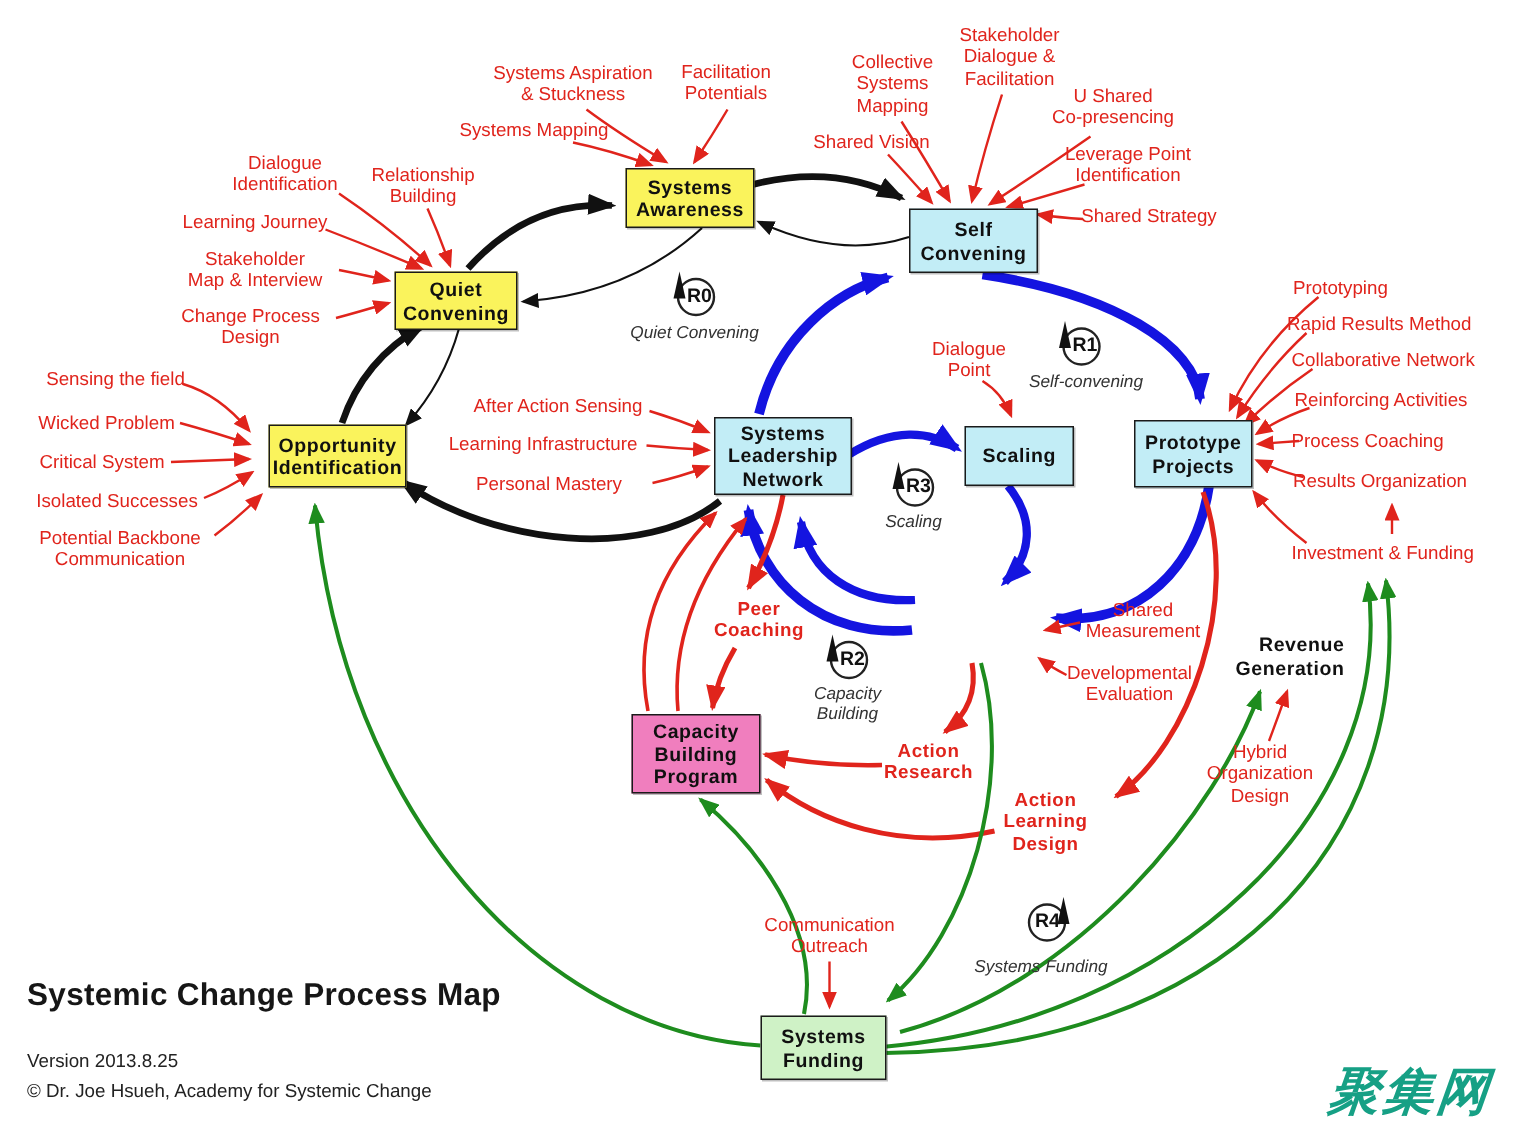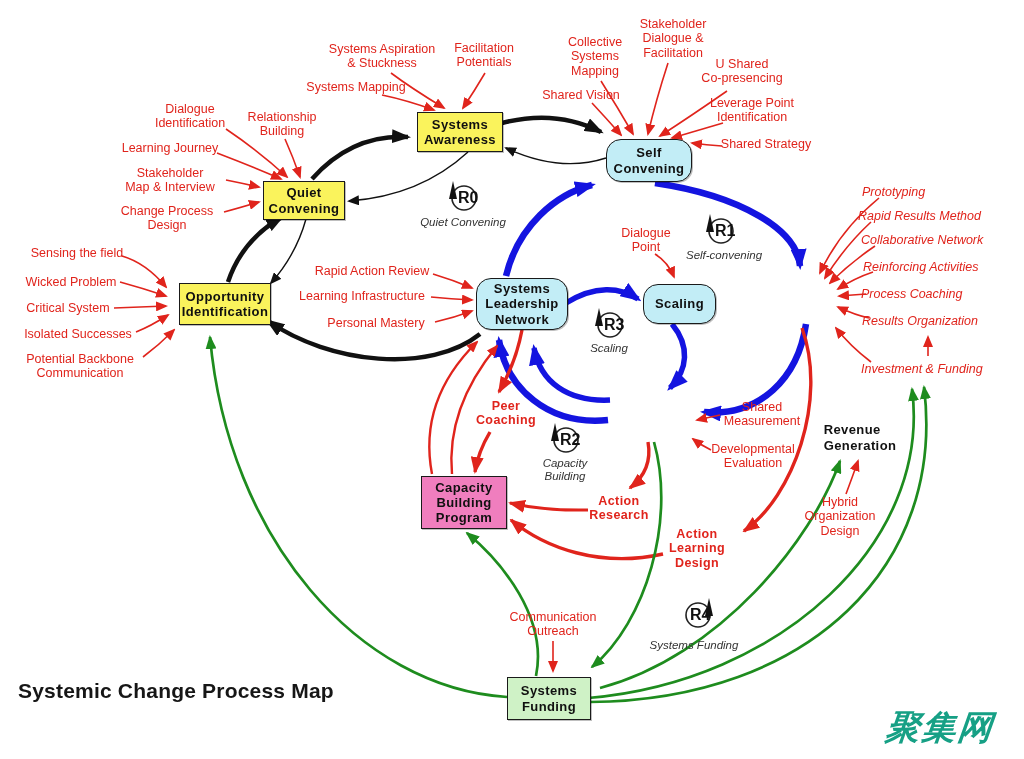--- a/index.html
+++ b/index.html
@@ -4,36 +4,36 @@
 <style>
   html,body{margin:0;padding:0;background:#ffffff;}
   #stage{position:relative;width:1024px;height:759px;background:#ffffff;overflow:hidden;
          font-family:"Liberation Sans", sans-serif;}
   #arrows{position:absolute;left:0;top:0;z-index:1;}
   .box{position:absolute;z-index:3;display:flex;align-items:center;justify-content:center;
        border:1.6px solid #1a1a1a;font-weight:bold;font-size:13px;line-height:1.18;
        text-align:center;white-space:pre-line;color:#101010;letter-spacing:.4px;
        box-shadow:1px 1px 0 rgba(0,0,0,.25);}
   .yellow{background:#FAF35C;}
-  .blue{background:#C2EDF6;border-radius:15px;}
+  .blue{background:#C2EDF6;}
   .pink{background:#F07EBE;}
   .green{background:#CFF2C6;}
   .lbl{position:absolute;z-index:2;transform:translate(-50%,-50%);color:#E0241C;
        font-size:12.5px;line-height:1.14;text-align:center;white-space:pre-line;}
   .lbl.b{font-weight:bold;letter-spacing:.4px;}
-  .lbl.left{transform:translate(0,-50%);text-align:right;font-style:italic;}
+  .lbl.left{transform:translate(0,-50%);text-align:right;}
   .freenode{position:absolute;z-index:2;transform:translate(-50%,-50%);color:#111;
        font-weight:bold;font-size:13px;letter-spacing:.4px;line-height:1.25;
-       text-align:left;white-space:pre-line;}
+       text-align:right;white-space:pre-line;}
   .loop{position:absolute;z-index:2;width:46px;height:42px;transform:translate(-50%,-50%);}
   .loop svg{position:absolute;left:0;top:0;}
-  .loop-id{position:absolute;left:17px;top:12px;font-weight:bold;font-size:16px;color:#111;}
+  .loop-id{position:absolute;left:17px;top:12px;font-weight:bold;font-size:13px;color:#111;}
   .loop-name{position:absolute;z-index:2;transform:translate(-50%,0);font-style:italic;
        font-size:11.5px;color:#333;text-align:center;white-space:pre-line;line-height:1.15;}
-  #titleblock{position:absolute;left:18px;bottom:34px;z-index:4;color:#161616;}
+  #titleblock{position:absolute;left:18px;bottom:22px;z-index:4;color:#161616;}
   #titleblock h1{margin:0 0 22px 0;font-size:21px;letter-spacing:.2px;}
   #titleblock .meta{font-size:12.5px;line-height:1.55;color:#222;}
   #watermark{position:absolute;right:30px;bottom:8px;z-index:5;font-weight:bold;
        font-style:italic;font-size:34px;color:#16A085;transform:skewX(-6deg);
        letter-spacing:2px;}
 </style>
 </head>
 <body>
 
 <div id="stage">
@@ -147,20 +147,22 @@
   <div class="box yellow" style="left:263px;top:181px;width:80px;height:37px">Quiet
 Convening</div>
   <div class="box yellow" style="left:179px;top:283px;width:90px;height:40px">Opportunity
 Identification</div>
   <div class="box blue" style="left:606px;top:139px;width:84px;height:41px">Self
 Convening</div>
   <div class="box blue" style="left:476px;top:278px;width:90px;height:50px">Systems
 Leadership
 Network</div>
   <div class="box blue" style="left:643px;top:284px;width:71px;height:38px">Scaling</div>
+  <div class="box blue" style="left:756px;top:280px;width:77px;height:43px">Prototype
+Projects</div>
   <div class="box pink" style="left:421px;top:476px;width:84px;height:51px">Capacity
 Building
 Program</div>
   <div class="box green" style="left:507px;top:677px;width:82px;height:41px">Systems
 Funding</div>
 
   <div class="freenode" style="left:860px;top:438px">Revenue
 Generation</div>
 
   <div class="lbl" style="left:382px;top:56px">Systems Aspiration
@@ -188,23 +190,23 @@
 Mapping</div>
   <div class="lbl" style="left:673px;top:38px">Stakeholder
 Dialogue &amp;
 Facilitation</div>
   <div class="lbl" style="left:742px;top:71px">U Shared
 Co-presencing</div>
   <div class="lbl" style="left:581px;top:95px">Shared Vision</div>
   <div class="lbl" style="left:752px;top:110px">Leverage Point
 Identification</div>
   <div class="lbl" style="left:766px;top:144px">Shared Strategy</div>
-  <div class="lbl" style="left:372px;top:271px">Rapid Action Review</div>
+  <div class="lbl" style="left:372px;top:271px">After Action Sensing</div>
   <div class="lbl" style="left:362px;top:296px">Learning Infrastructure</div>
-  <div class="lbl" style="left:376px;top:323px">Personal Mastery</div>
+  <div class="lbl" style="left:366px;top:323px">Personal Mastery</div>
   <div class="lbl left" style="left:862px;top:192px">Prototyping</div>
   <div class="lbl left" style="left:858px;top:216px">Rapid Results Method</div>
   <div class="lbl left" style="left:861px;top:240px">Collaborative Network</div>
   <div class="lbl left" style="left:863px;top:267px">Reinforcing Activities</div>
   <div class="lbl left" style="left:861px;top:294px">Process Coaching</div>
   <div class="lbl left" style="left:862px;top:321px">Results Organization</div>
   <div class="lbl left" style="left:861px;top:369px">Investment &amp; Funding</div>
   <div class="lbl" style="left:646px;top:240px">Dialogue
 Point</div>
   <div class="lbl b" style="left:506px;top:413px">Peer
@@ -265,16 +267,20 @@
     <svg width="44" height="42" viewBox="0 0 44 42" style="transform:scaleX(-1)">
       <circle cx="23" cy="21" r="12" fill="none" stroke="#222" stroke-width="1.6"></circle>
       <polygon points="8,22 12,4 16,22" fill="#111"></polygon>
     </svg>
     <span class="loop-id" style="left:13px">R4</span>
   </div>
   <div class="loop-name" style="left:694px;top:639px">Systems Funding</div>
 
   <div id="titleblock">
     <h1>Systemic Change Process Map</h1>
+    <div class="meta">
+      <div>Version 2013.8.25</div>
+      <div>© Dr. Joe Hsueh, Academy for Systemic Change</div>
+    </div>
   </div>
 
   <div id="watermark">聚集网</div>
 </div>
 
 </body></html>

